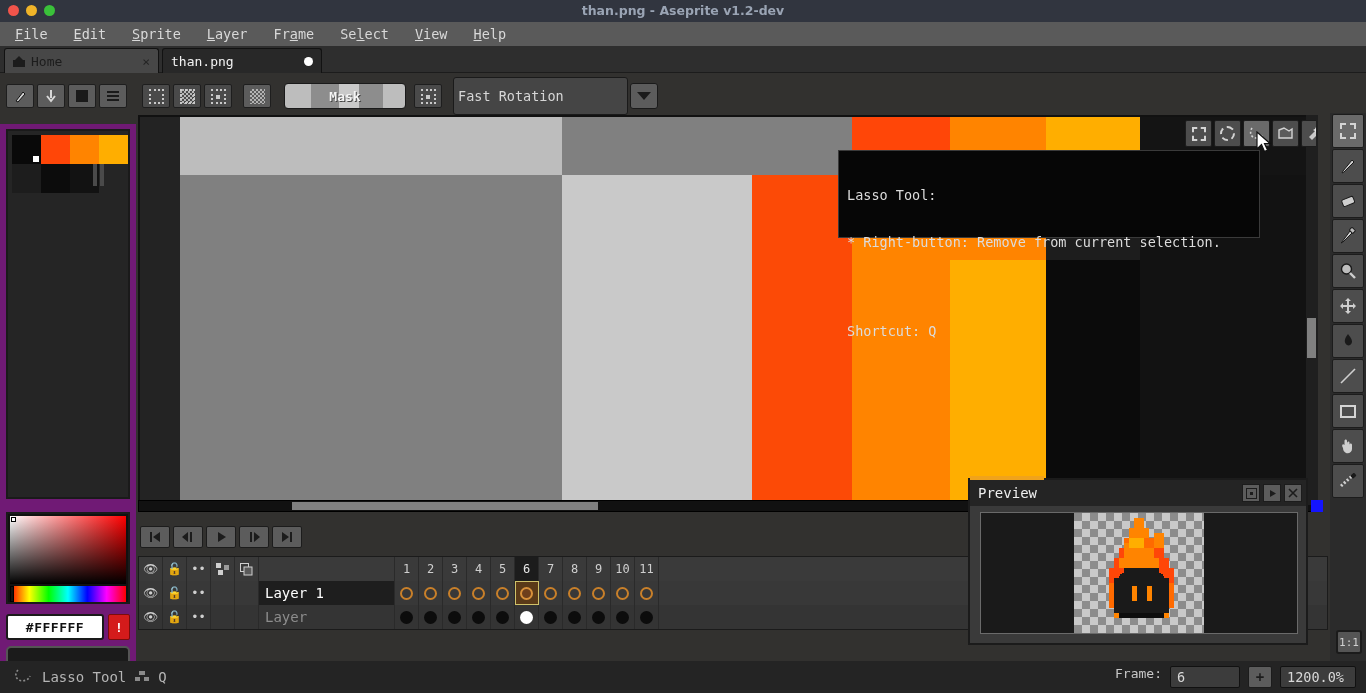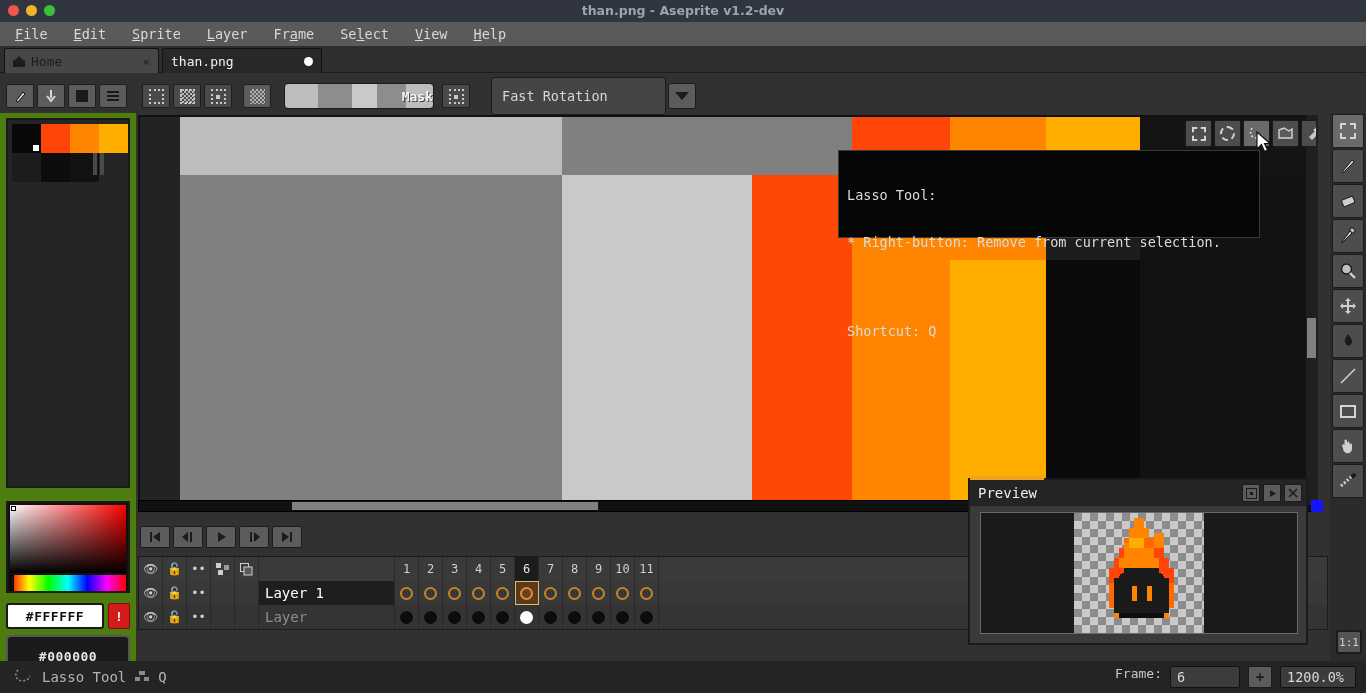--- a/index.html
+++ b/index.html
@@ -94,53 +94,53 @@
   .dotframe {
     width:15px; height:15px; border:2px dotted #c9c9c9;
   }
   .dotframe.fill { background:
       repeating-conic-gradient(#b6b6b6 0% 25%, transparent 0% 50%) 0 0/4px 4px; }
   .dotframe.center:after {
     content:""; display:block; width:4px; height:4px; background:#c9c9c9;
     margin:4px auto;
   }
   .mask-widget {
-    width:150px; height:26px; margin-left:2px;
+    width:122px; height:26px; margin-left:2px;
     border:1px solid #1a1a1a; border-radius:4px;
     background:
       linear-gradient(to right,
         #bdbdbd 0 22%, #8d8d8d 22% 45%, #c9c9c9 45% 62%,
         #8d8d8d 62% 82%, #bdbdbd 82% 100%);
     position:relative;
-    display:flex; align-items:center; justify-content:flex-end;
+    display:flex; align-items:center; justify-content:center;
   }
   .mask-widget span {
     font-size:13px; color:#f5f5f5; font-weight:bold;
     text-shadow:1px 1px 0 #444;
   }
   .combo {
-    margin-left:10px; height:38px; width:175px;
+    margin-left:0; height:38px; width:175px;
     background:#454545; border:1px solid #1a1a1a; border-radius:3px;
-    display:flex; align-items:center; padding-left:10px;
+    display:flex; align-items:center; padding-left:4px;
     font-size:13.5px; color:#d6d6d6;
   }
   .combo-arrow {
     height:26px; width:28px; margin-left:2px;
     background:#5c5c5c; border:1px solid #1a1a1a; border-radius:3px;
     display:flex; align-items:center; justify-content:center;
   }
   .combo-arrow:after {
     content:""; border-left:7px solid transparent; border-right:7px solid transparent;
     border-top:8px solid #1b1b1b;
   }
 
   
   .leftcol {
-    position:absolute; left:0; top:113px; width:136px; height:548px;
-    background:#4d7c0f;
+    position:absolute; left:0; top:124px; width:136px; height:548px;
+    background:#701a75;
   }
   .palette {
     position:absolute; left:6px; top:5px; width:124px; height:370px;
     background:#252525; border:2px solid #1a1a1a;
   }
   .pal-grid { position:absolute; left:4px; top:4px; display:flex; flex-wrap:wrap; }
   .swatch { width:29px; height:29px; position:relative; }
   .swatch.sel:after {
     content:""; position:absolute; right:2px; bottom:2px;
     width:6px; height:6px; background:#fff;

